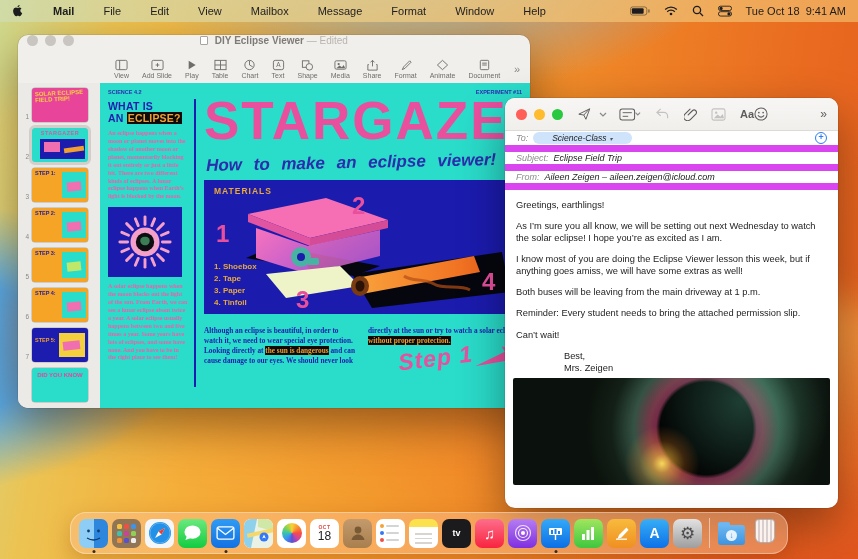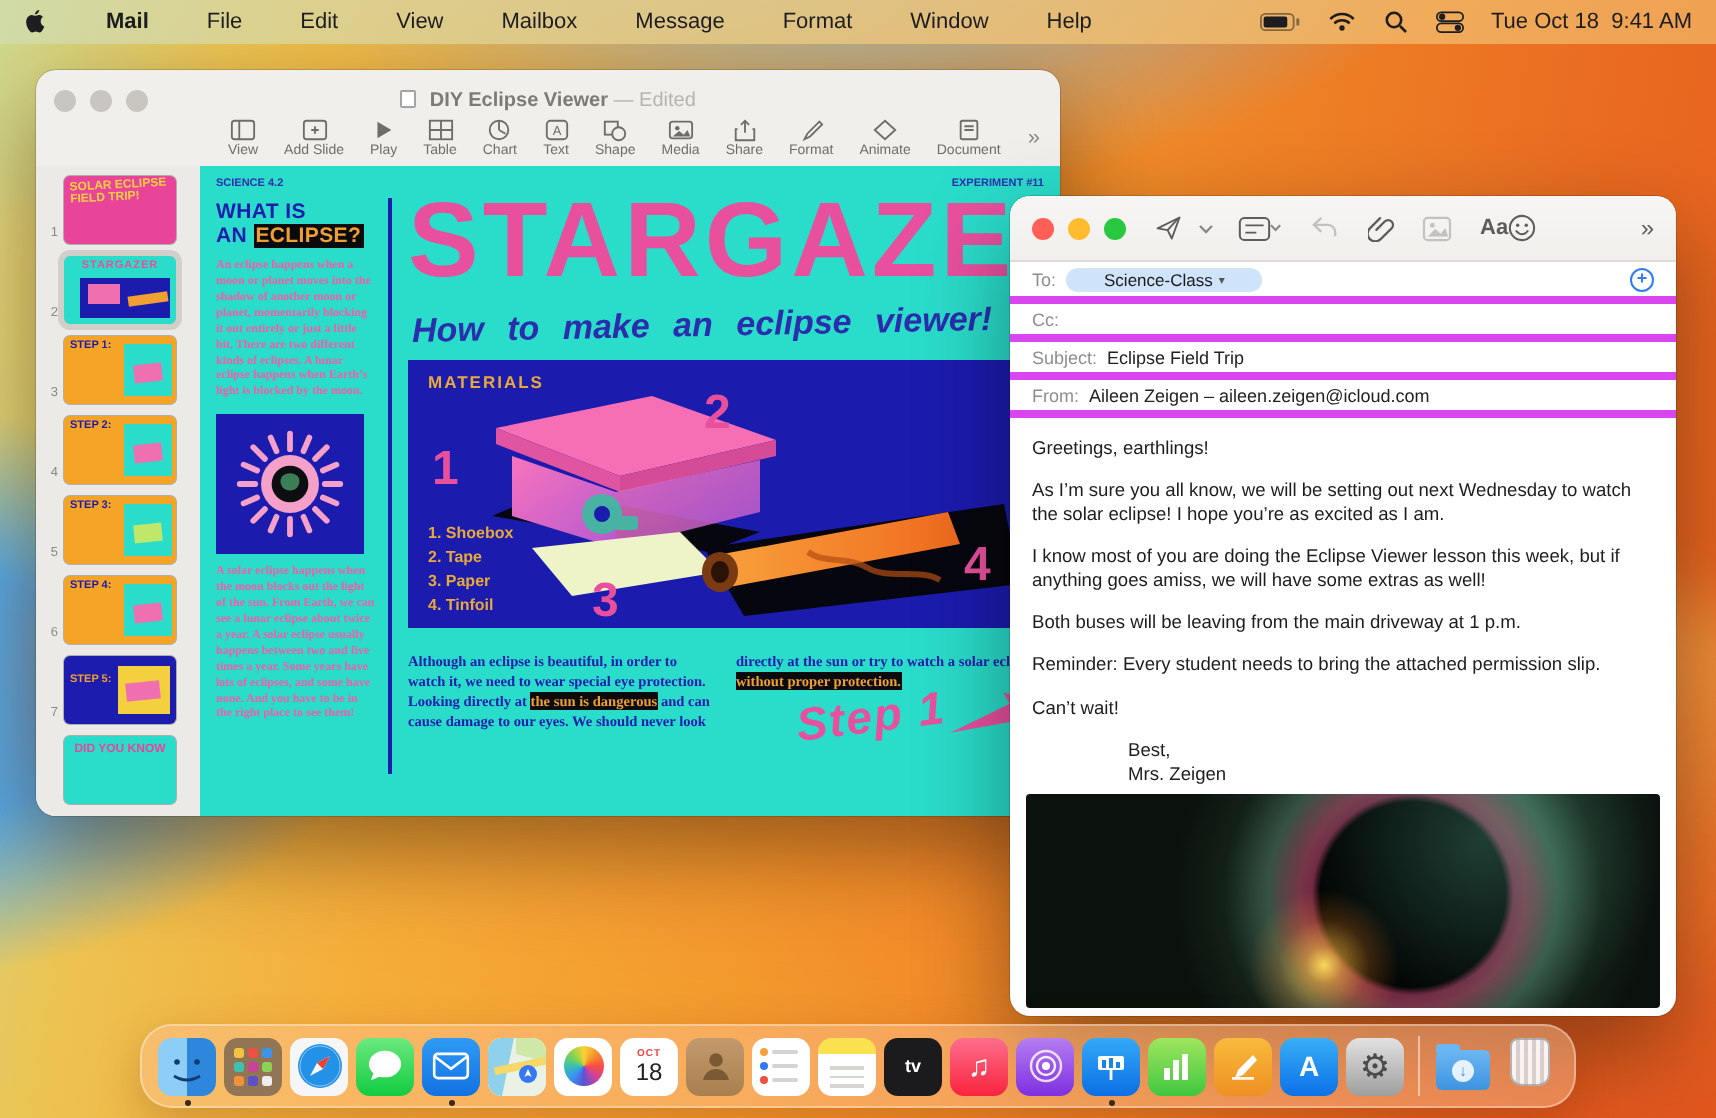--- a/index.html
+++ b/index.html
@@ -33,21 +33,21 @@
 
   
   .window { position:absolute; border-radius:10px; box-shadow:0 18px 45px rgba(0,0,0,.38), 0 0 0 0.5px rgba(0,0,0,.15); overflow:hidden; }
   .dots { display:flex; gap:7px; }
   .dot { width:11px; height:11px; border-radius:50%; }
   .dot.inactive { background:#c9c6c2; }
   .dot.red { background:#ff5f57; } .dot.yellow { background:#febc2e; } .dot.green { background:#28c840; }
 
   
   .keynote { left:18px; top:35px; width:512px; height:373px; background:#f1efec; z-index:10; }
-  .kn-titlebar { height:21px; display:flex; align-items:flex-end; padding:0 9px; position:relative; }
+  .kn-titlebar { height:21px; display:flex; align-items:flex-start; padding:0 9px; position:relative; }
   .kn-title { position:absolute; left:0; right:0; text-align:center; font-size:10px; font-weight:bold; color:#7e7b77; }
   .kn-title .docicon { display:inline-block; width:8px; height:9px; border:1px solid #a6a3a0; border-radius:1px; vertical-align:-1px; margin-right:4px; background:#fff; }
   .kn-title .edited { font-weight:normal; color:#b7b4b0; }
   .kn-toolbar { height:27px; display:flex; align-items:center; padding:0 10px 2px 96px; }
   .kn-tool { display:flex; flex-direction:column; align-items:center; margin-right:13px; color:#6f6d6a; }
   .kn-tool svg { width:13px; height:12px; }
   .kn-tool .lbl { font-size:7px; margin-top:1px; white-space:nowrap; }
   .kn-overflow { margin-left:auto; color:#8a8885; font-size:11px; }
   .kn-body { display:flex; height:325px; }
 
@@ -97,21 +97,21 @@
   .sc-arrow { position:absolute; left:372px; top:262px; transform:rotate(-12deg); }
 
   
   .mail { left:505px; top:98px; width:333px; height:410px; background:#ffffff; z-index:20; }
   .ml-toolbar { height:33px; background:linear-gradient(#f8f6f4,#f1efec); border-bottom:1px solid #dddbd8; display:flex; align-items:center; padding:0 11px; }
   .ml-icons { display:flex; align-items:center; margin-left:14px; flex:1; }
   .mi-btn { display:flex; align-items:center; justify-content:center; margin-right:0; }
   .mi-btn svg { display:block; }
   .ml-aa { font-size:11px; color:#5f5d5b; font-weight:bold; }
   .ml-ovf { color:#5f5d5b; font-size:12px; margin-left:auto; }
-  .ml-row { display:flex; align-items:center; min-height:19px; padding:0 11px; border-bottom:4px solid #d946ef; font-size:9px; color:#222; }
+  .ml-row { display:flex; align-items:center; min-height:19px; padding:0 11px; border-bottom:7px solid #d946ef; font-size:9px; color:#222;font-style:italic; }
   .ml-lab { color:#8e8e8e; margin-right:5px; }
   .token { background:#cfe3fb; border-radius:8px; padding:1px 19px; font-size:8.5px; color:#1b1b1d; display:flex; align-items:center; gap:3px; }
   .token .chev { font-size:6px; color:#555; }
   .plusbtn { margin-left:auto; width:12px; height:12px; border:1.2px solid #2f7cf6; border-radius:50%; color:#2f7cf6; font-size:9px; line-height:9px; text-align:center; font-weight:bold; }
   .sizerow { justify-content:space-between; color:#8e8e8e; }
   .sizegrp { display:flex; align-items:center; gap:5px; }
   .select { display:flex; align-items:center; border:1px solid #d4d2d0; border-radius:5px; padding:1px 2px 1px 6px; background:#fff; color:#222; gap:5px; }
   .stepper { width:11px; height:12px; background:#3478f6; border-radius:3px; display:flex; flex-direction:column; align-items:center; justify-content:center; gap:1px; }
   .stepper i { display:block; width:0; height:0; border-left:2.5px solid transparent; border-right:2.5px solid transparent; }
   .stepper .up { border-bottom:3px solid #fff; }
@@ -548,23 +548,20 @@
 
   <div class="ml-row" style="min-height:21px;">
     <span class="ml-lab">To:</span>
     <span class="token">
         <span>Science-Class</span>
         <span class="chev">▾</span>
       </span>
     <span class="plusbtn">+</span>
   </div>
   <div class="ml-row">
-    <span class="ml-lab">Cc:</span>
-  </div>
-  <div class="ml-row">
     <span class="ml-lab">Subject:</span>
     <span>Eclipse Field Trip</span>
   </div>
   <div class="ml-row">
     <span class="ml-lab">From:</span>
     <span>Aileen Zeigen – aileen.zeigen@icloud.com</span>
   </div>
 
   <div class="ml-body">
     <p>Greetings, earthlings!</p>

